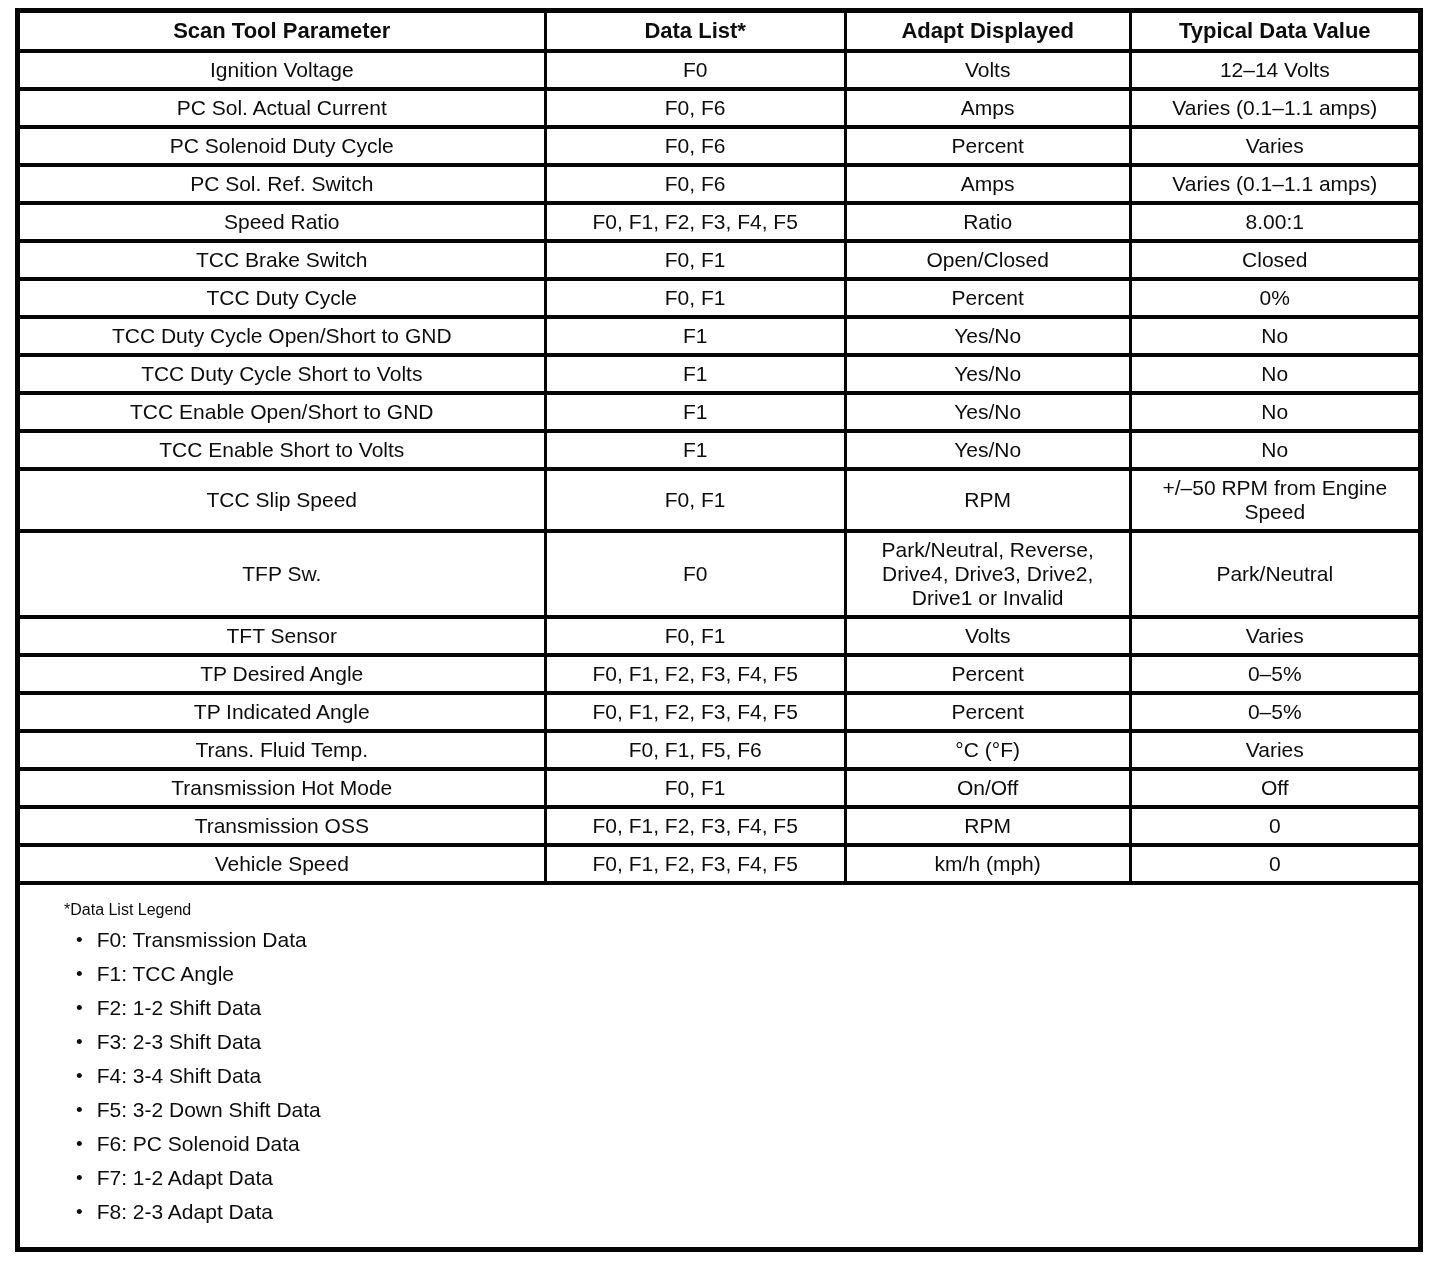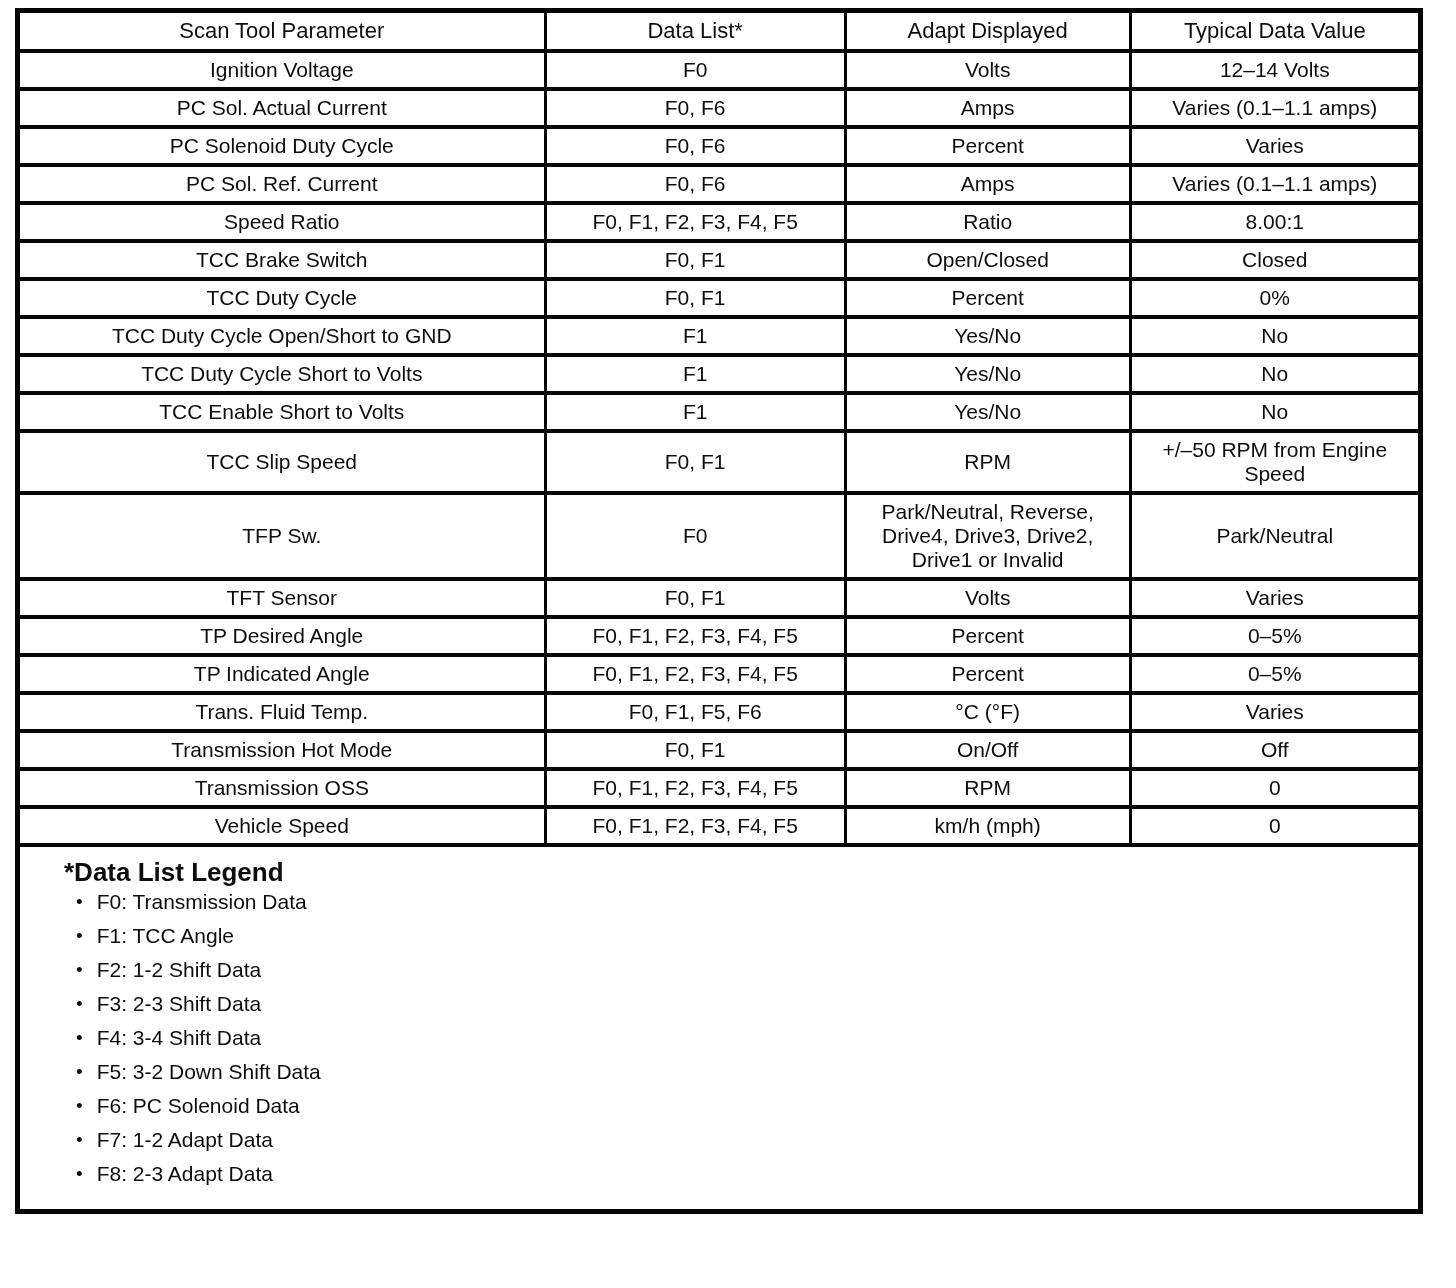--- a/index.html
+++ b/index.html
@@ -29,33 +29,33 @@
     border-color: #050505;
     border-width: 4px 3px;           
     text-align: center;
     vertical-align: middle;
     font-size: 21px;
     line-height: 24px;
     padding: 5px 8px;
     color: #0d0d0d;
   }
   th {
-    font-weight: normal;
+    font-weight: bold;
     font-size: 22px;
     padding: 6px 8px;
   }
   td.param {  }
   tr.legend-row td {
     text-align: left;
     padding: 10px 20px 12px 44px;
     vertical-align: top;
   }
   .legend-title {
-    font-weight: bold;
-    font-size: 26px;
+    font-weight: normal;
+    font-size: 16px;
     line-height: 30px;
   }
   ul.legend-list {
     list-style: none;
     margin: 4px 0 0 0;
     padding: 0 0 0 12px;
   }
   ul.legend-list li {
     font-size: 21px;
     line-height: 22px;
@@ -105,21 +105,21 @@
   </tr>
 
   <tr>
     <td class="param">PC Solenoid Duty Cycle</td>
     <td>F0, F6</td>
     <td>Percent</td>
     <td>Varies</td>
   </tr>
 
   <tr>
-    <td class="param">PC Sol. Ref. Current</td>
+    <td class="param">PC Sol. Ref. Switch</td>
     <td>F0, F6</td>
     <td>Amps</td>
     <td>Varies (0.1–1.1 amps)</td>
   </tr>
 
   <tr>
     <td class="param">Speed Ratio</td>
     <td>F0, F1, F2, F3, F4, F5</td>
     <td>Ratio</td>
     <td>8.00:1</td>
@@ -147,20 +147,26 @@
   </tr>
 
   <tr>
     <td class="param">TCC Duty Cycle Short to Volts</td>
     <td>F1</td>
     <td>Yes/No</td>
     <td>No</td>
   </tr>
 
 
+  <tr>
+    <td class="param">TCC Enable Open/Short to GND</td>
+    <td>F1</td>
+    <td>Yes/No</td>
+    <td>No</td>
+  </tr>
 
   <tr>
     <td class="param">TCC Enable Short to Volts</td>
     <td>F1</td>
     <td>Yes/No</td>
     <td>No</td>
   </tr>
 
   <tr>
     <td class="param">TCC Slip Speed</td>

